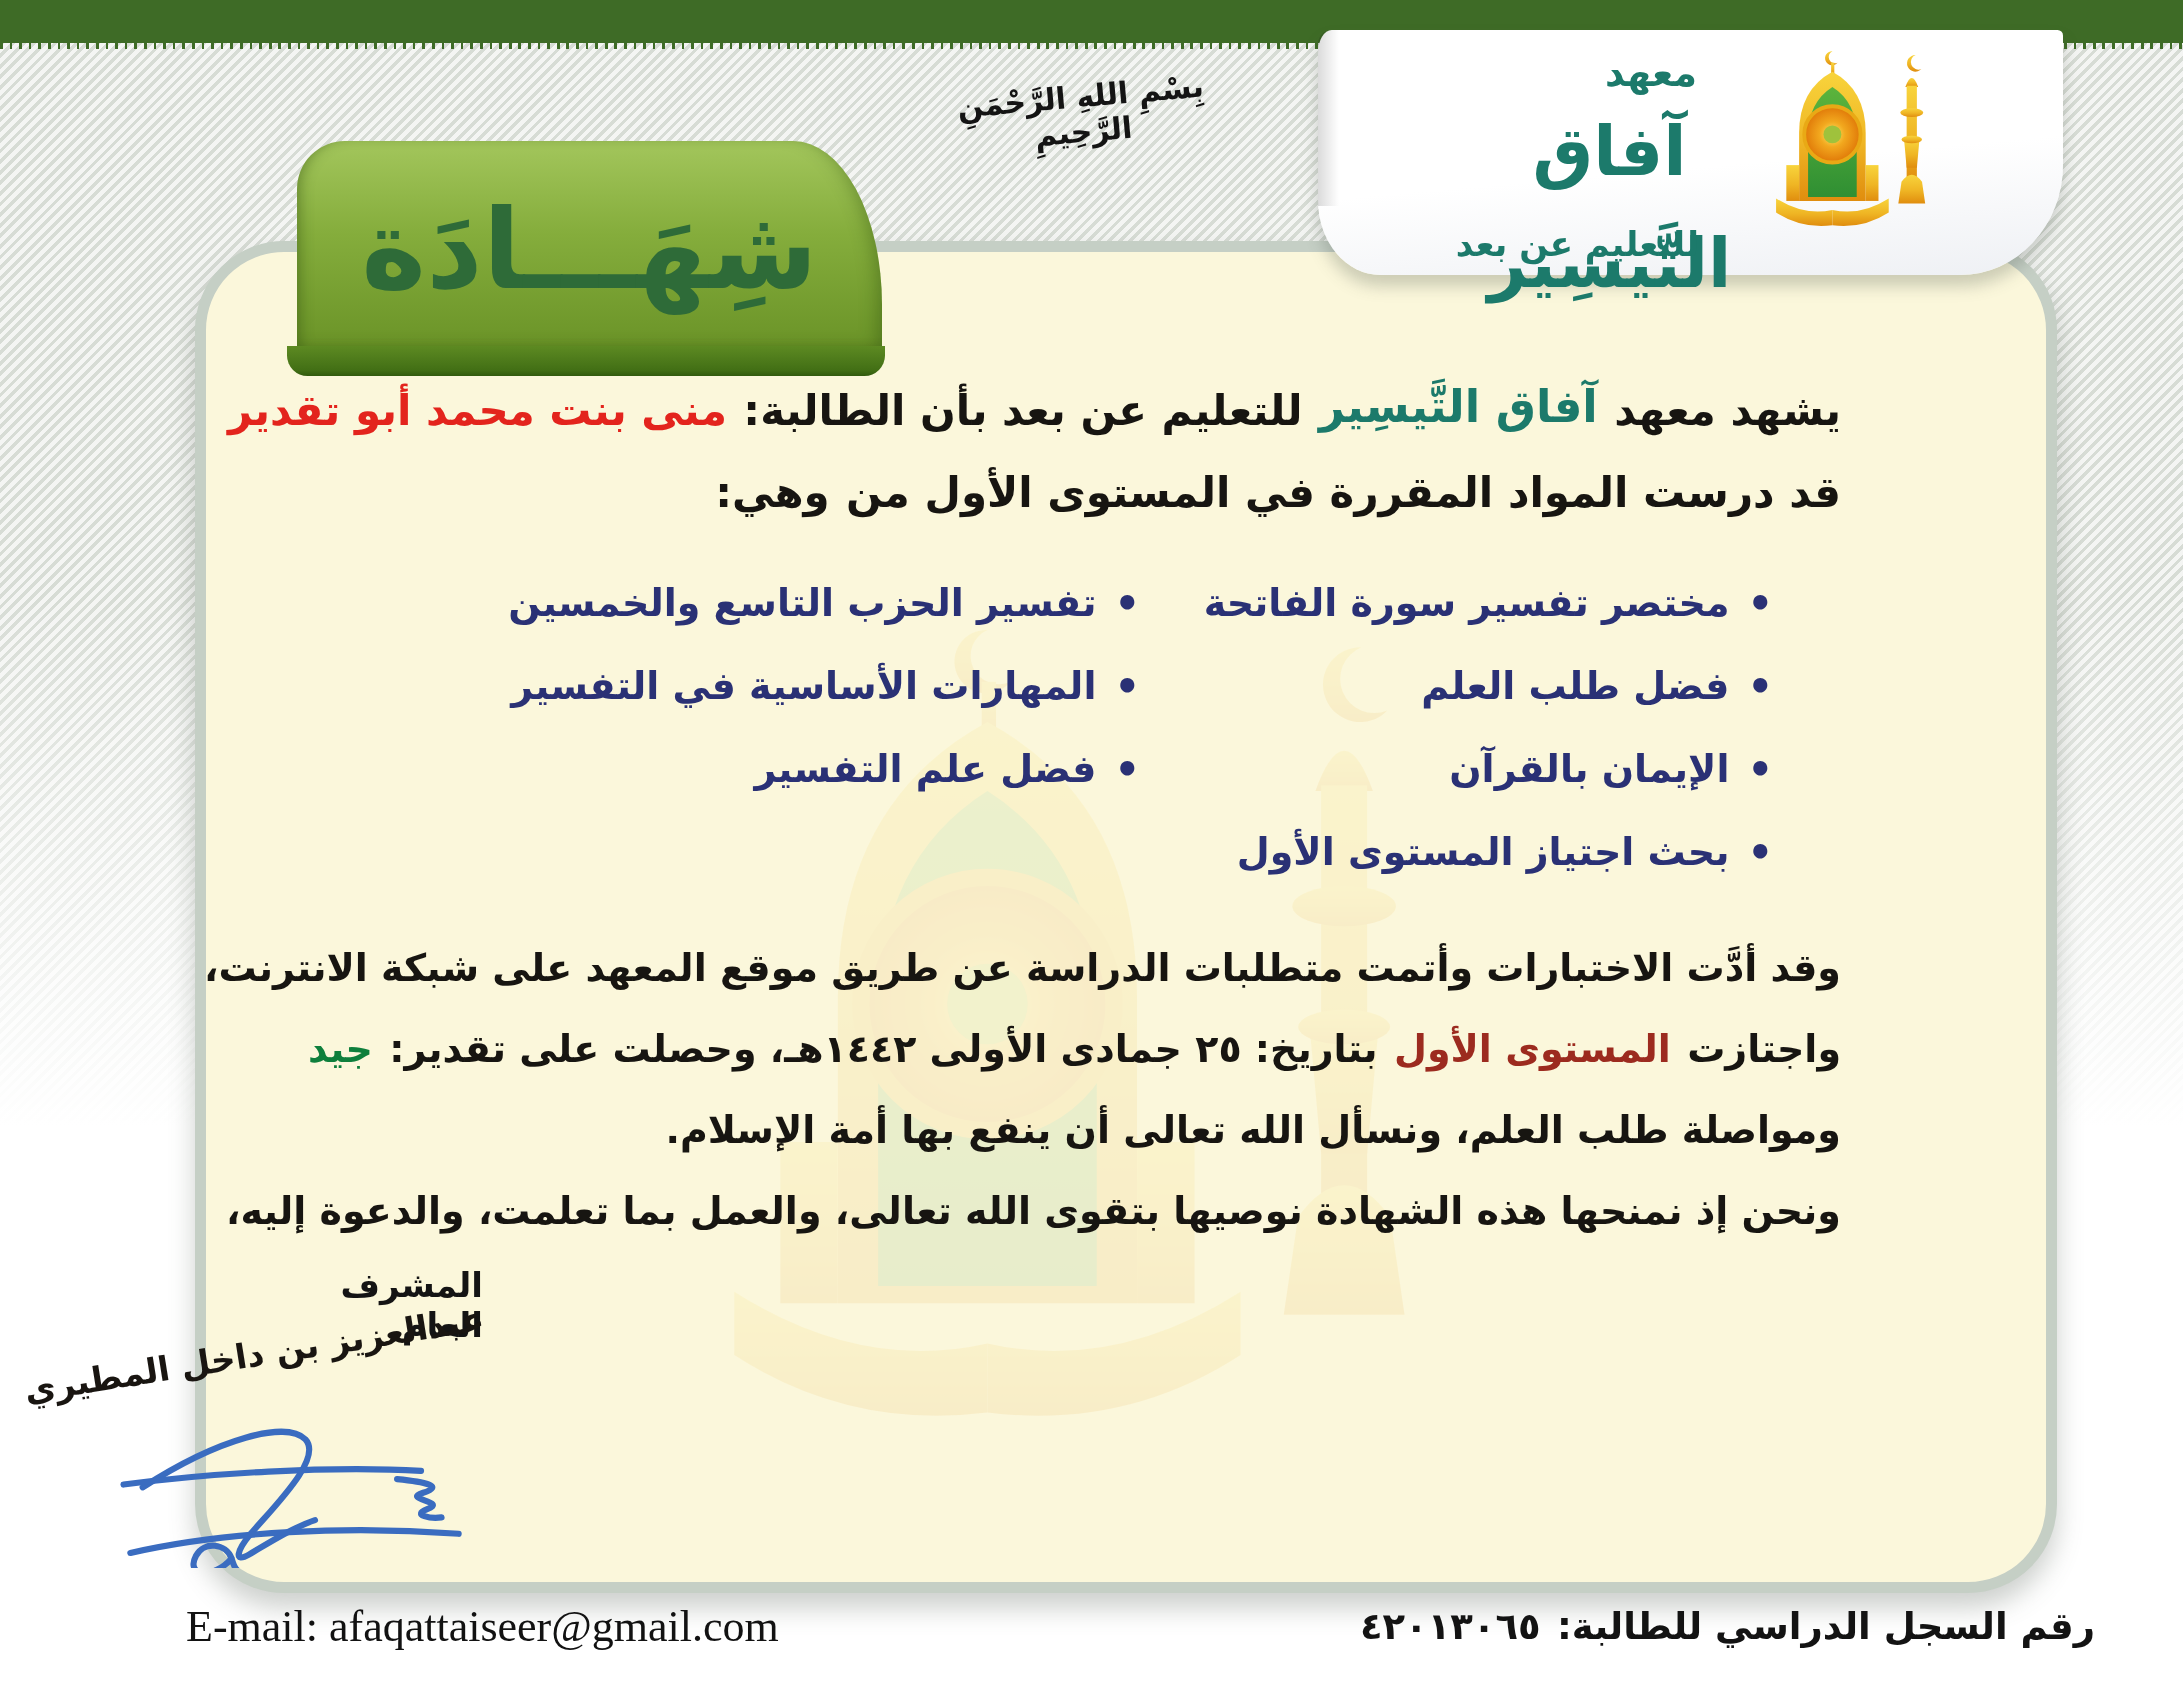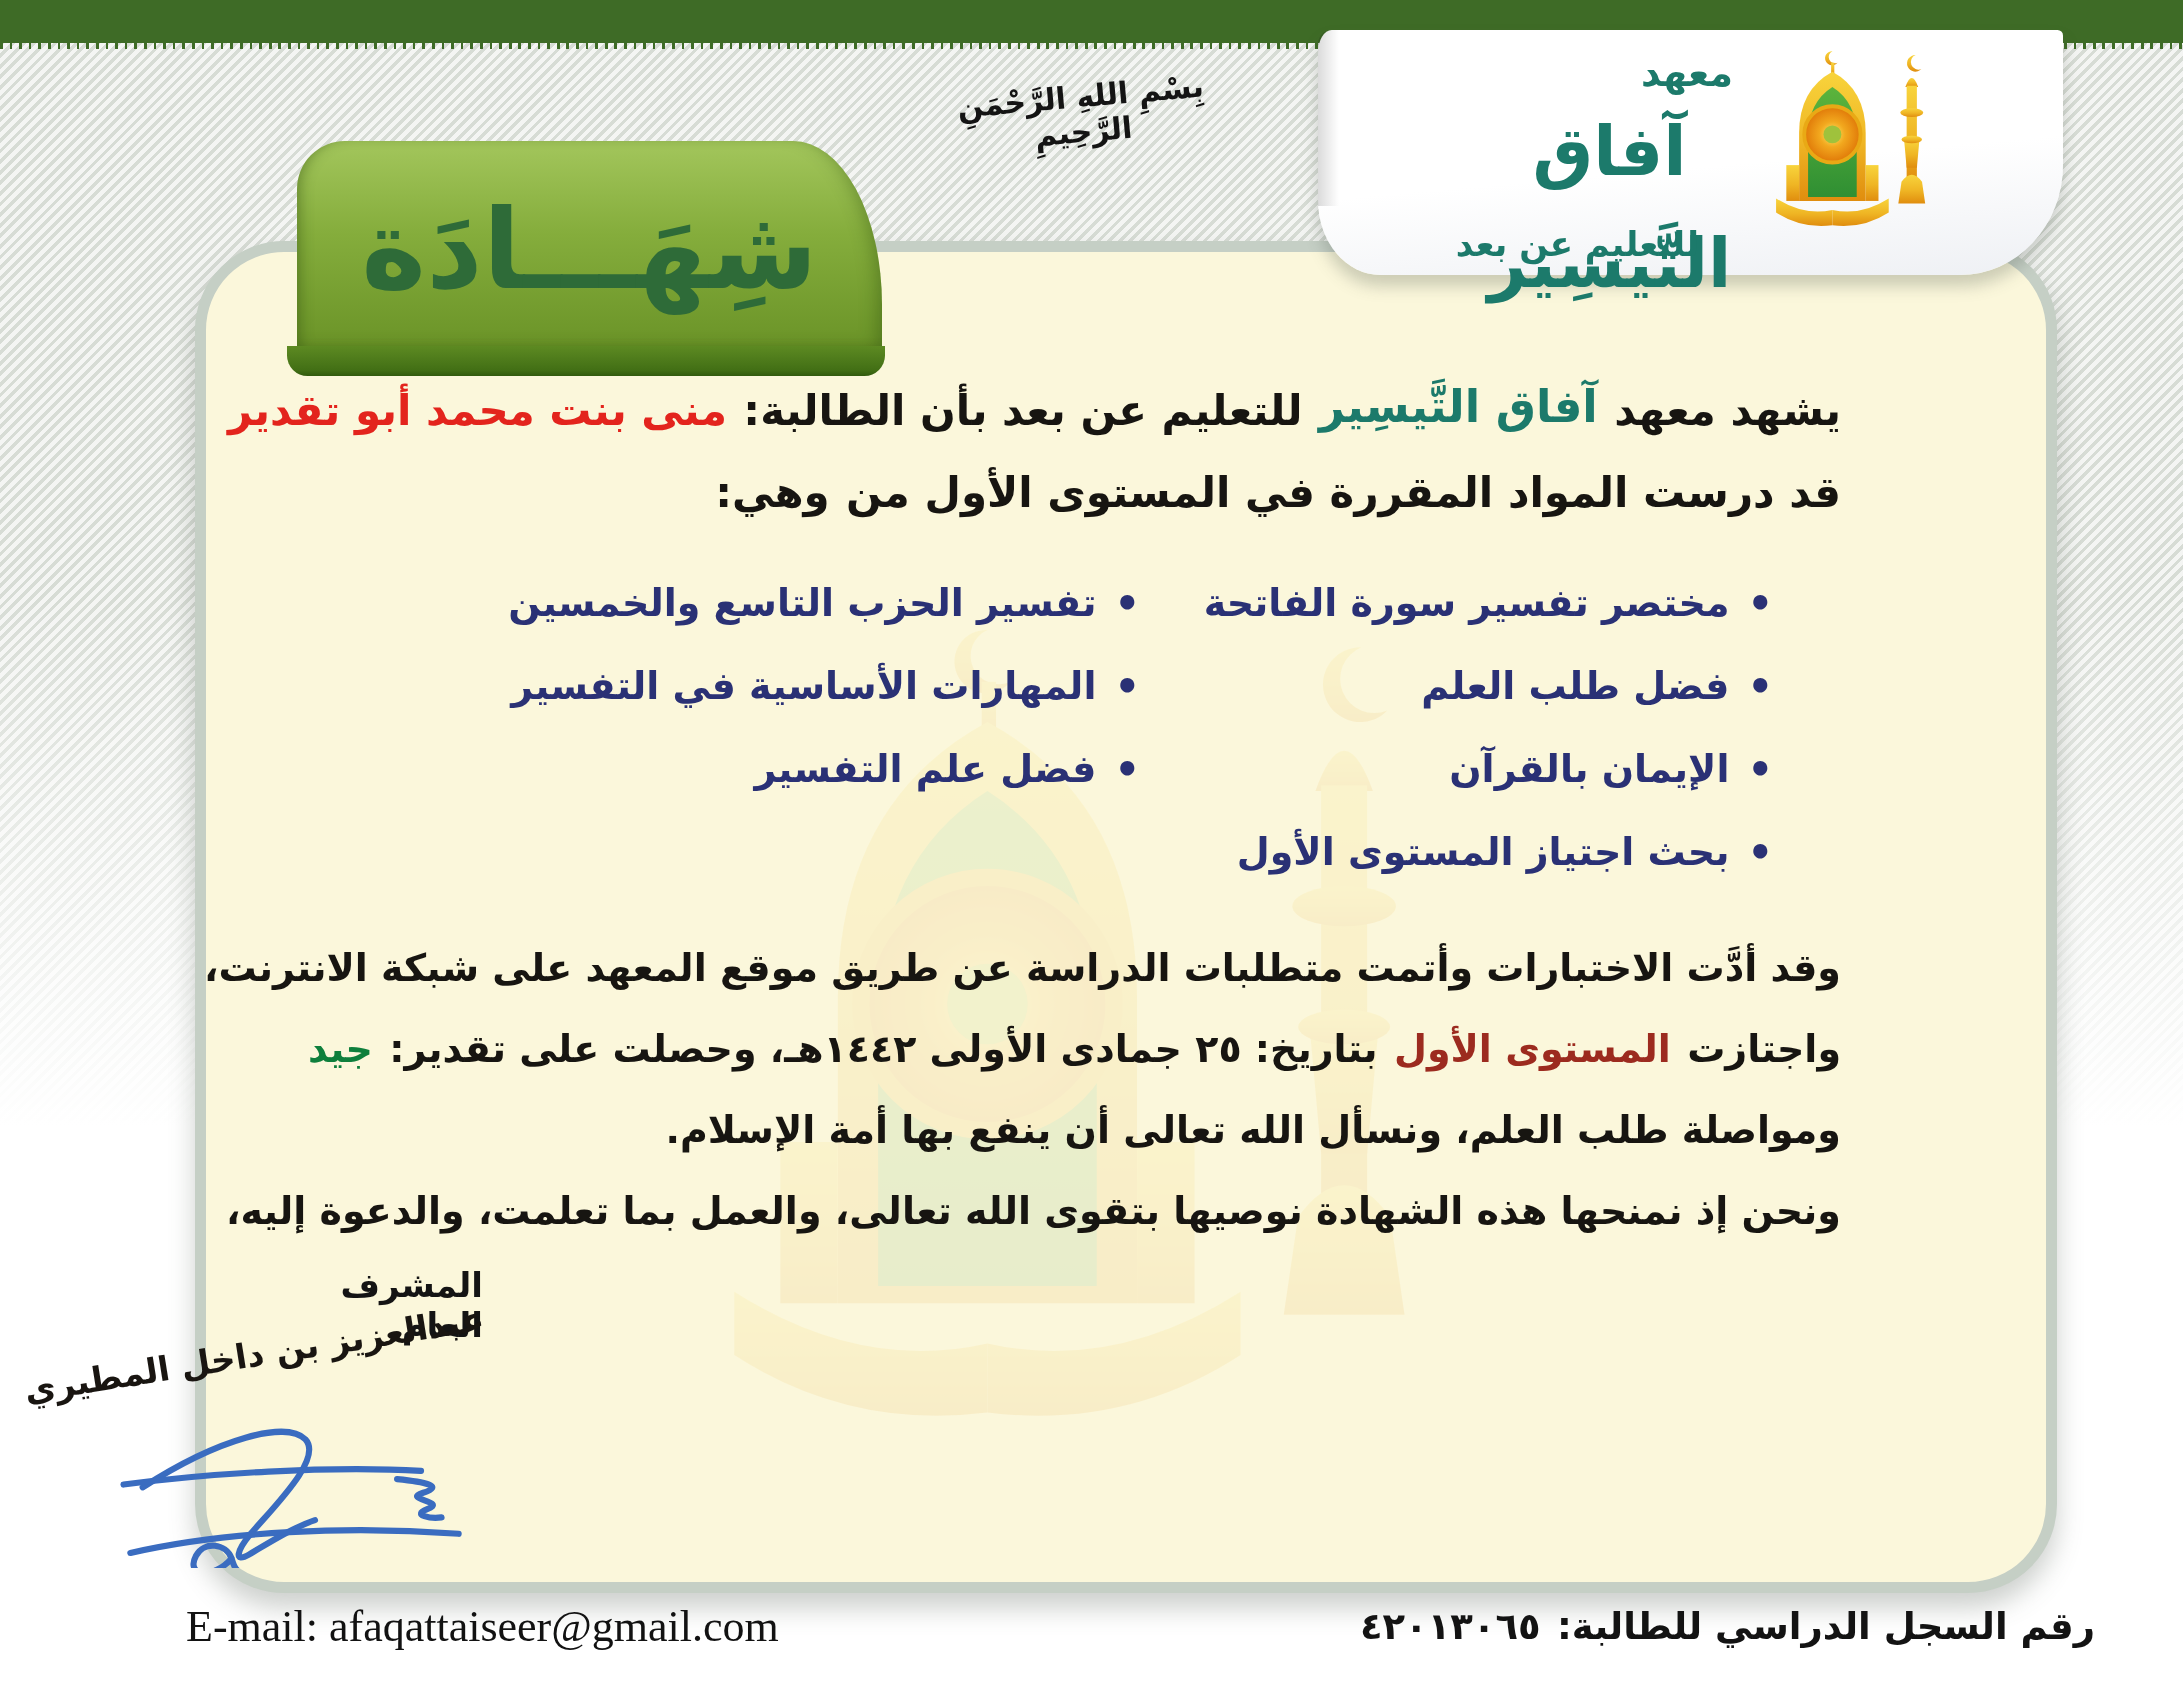--- a/index.html
+++ b/index.html
@@ -36,21 +36,21 @@
   .bismillah{position:absolute;left:911px;top:49px;width:342px;height:130px;z-index:5;
     display:flex;align-items:center;justify-content:center;transform:rotate(-5deg);
     font-size:30px;font-weight:bold;color:#141414;direction:rtl;text-align:center;}
   
   .logo-ribbon{position:absolute;left:1318px;top:30px;width:745px;height:245px;z-index:7;
     background:linear-gradient(175deg,#ffffff 55%,#eef0f4 100%);
     border-radius:13.7px 5.5px 103px 62px / 23px 5.5px 110px 75px;
     box-shadow:0 11px 16.4px rgba(80,90,80,.28);}
   .logo-ribbon::before{content:"";position:absolute;left:0;top:0;width:20.5px;height:72%;
     background:linear-gradient(90deg,rgba(0,0,0,.14),transparent);border-radius:13.7px 0 0 0;}
-  .logo-word{position:absolute;right:294px;top:20.5px;width:164px;text-align:center;
+  .logo-word{position:absolute;right:294px;top:20.5px;width:164px;text-align:left;
     font-size:38px;font-weight:bold;color:#1c7a6b;direction:rtl;}
   .logo-name{position:absolute;left:110px;top:66px;width:363px;text-align:center;
     font-size:68px;font-weight:bold;color:#1c7a6b;direction:rtl;line-height:1.65;}
   .logo-tagline{position:absolute;left:128px;top:194px;width:253px;text-align:right;
     font-size:34px;font-weight:bold;color:#1c7a6b;direction:rtl;}
   .mosque{position:absolute;left:444px;top:6.8px;width:192px;height:205px;}
   
   .rtl-flex{display:flex;flex-direction:row;direction:rtl;gap:16.4px;align-items:baseline;white-space:nowrap;}
   .line1{position:absolute;right:342px;top:383px;z-index:8;font-size:42px;font-weight:bold;color:#171511;}
   .line1 .logo-inline{font-size:45px;color:#1c7a6b;position:relative;top:-2.7px;}

